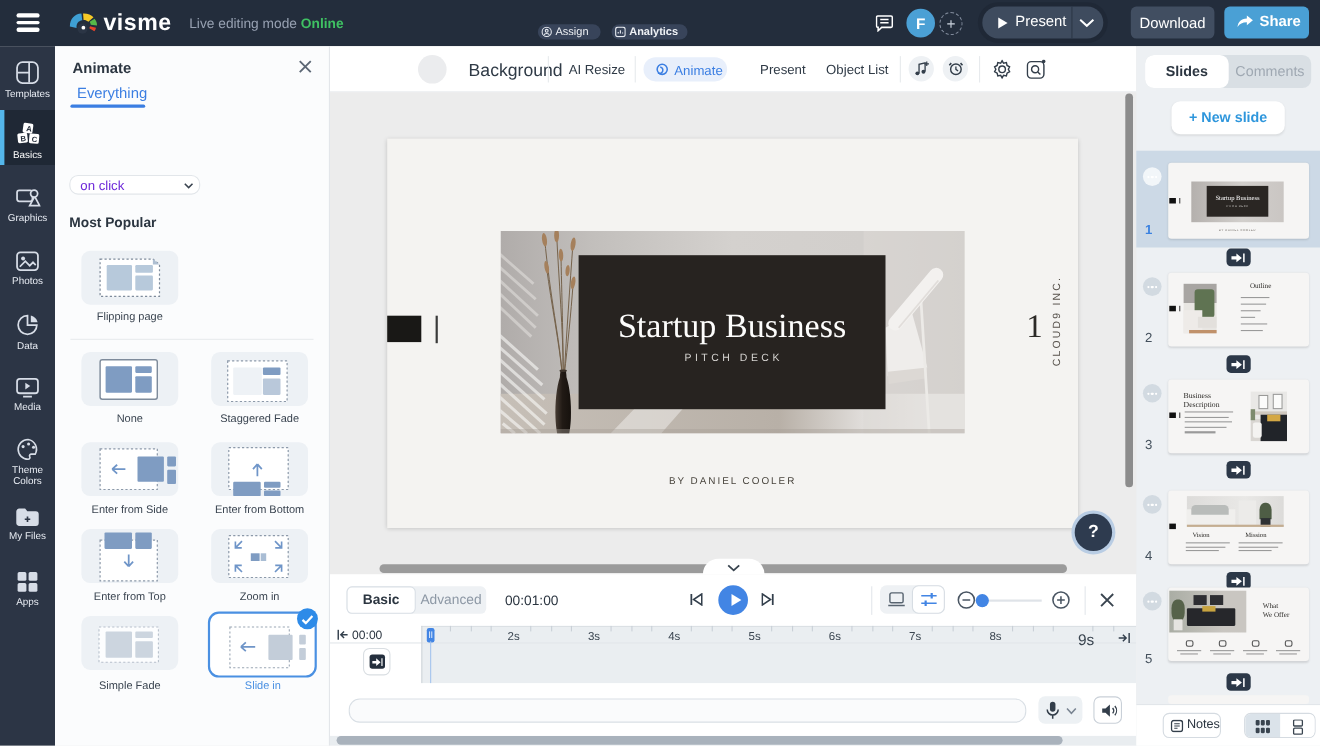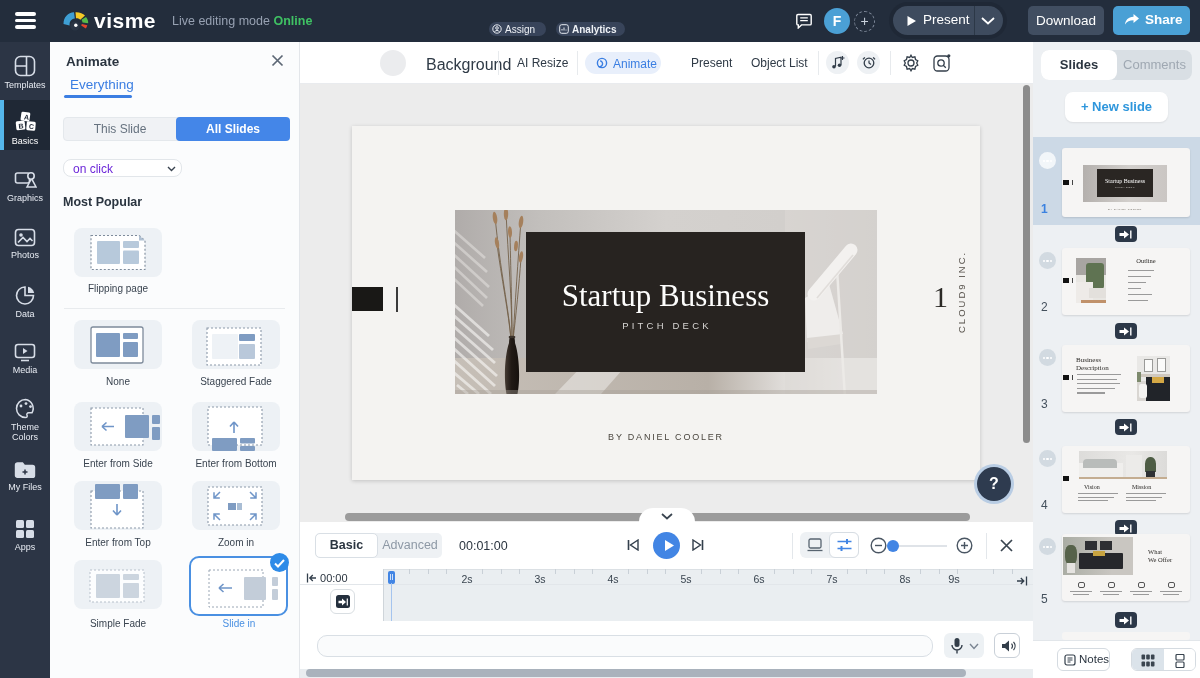--- a/index.html
+++ b/index.html
@@ -173,24 +173,20 @@
     </div>
   </div>
   <div class="abs" id="panel">
     <div class="abs" style="left:16px;top:12px;font-size:13.5px;font-weight:bold;color:#2b3540">Animate</div>
     <svg class="abs" style="left:221px;top:12px" width="13" height="13" viewBox="0 0 13 13">
         <path d="M1.5 1.5 L11.5 11.5 M11.5 1.5 L1.5 11.5" stroke="#5c6775" stroke-width="1.7"></path>
       </svg>
     <div class="abs" style="left:20px;top:35px;font-size:13.5px;color:#3b7ee2">Everything</div>
     <div class="abs" style="left:14px;top:53px;width:68px;height:3px;background:#3b7ee2;border-radius:2px"></div>
 
-    <div class="abs" style="left:13px;top:75px;width:225px;height:24px;border-radius:4px;background:#f0f2f5;border:1px solid #e4e8ec">
-      <div class="abs" style="left:0;top:0;width:112px;height:22px;text-align:center;line-height:22px;font-size:12px;color:#66727f">This Slide</div>
-      <div class="abs" style="left:112px;top:-1px;width:114px;height:24px;background:#4486e8;border-radius:4px;text-align:center;line-height:24px;font-size:12px;color:#fff;font-weight:bold">All Slides</div>
-    </div>
 
     <div class="abs" style="left:13px;top:117px;width:119px;height:18px;background:#fff;border:1px solid #e2e6ea;border-radius:8px">
       <span class="abs" style="left:9px;top:2px;font-size:12px;color:#6d28d9">on click</span>
       <svg class="abs" style="left:103px;top:6px" width="9" height="6" viewBox="0 0 9 6">
           <path d="M1 1 L4.5 4.5 L8 1" fill="none" stroke="#39434f" stroke-width="1.4"></path>
         </svg>
     </div>
     <div class="abs" style="left:13px;top:153px;font-size:12.5px;font-weight:bold;color:#2b3540">Most Popular</div>
 
     <div class="card" style="left:24px;top:186px"><svg width="88" height="49" viewBox="0 0 88 49">
@@ -500,21 +496,21 @@
     <div class="abs" style="left:656.8px;top:47px;width:1px;height:5px;background:#c9d0d7"></div>
     <div class="abs" style="left:693.2px;top:47px;width:1px;height:5px;background:#c9d0d7"></div>
     <div class="abs" style="left:711.5px;top:47px;width:1px;height:5px;background:#c9d0d7"></div>
     <div class="abs" style="left:157px;top:51px;width:20px;text-align:center;font-size:10.5px;color:#3a4550">2s</div>
     <div class="abs" style="left:230px;top:51px;width:20px;text-align:center;font-size:10.5px;color:#3a4550">3s</div>
     <div class="abs" style="left:303px;top:51px;width:20px;text-align:center;font-size:10.5px;color:#3a4550">4s</div>
     <div class="abs" style="left:376px;top:51px;width:20px;text-align:center;font-size:10.5px;color:#3a4550">5s</div>
     <div class="abs" style="left:449px;top:51px;width:20px;text-align:center;font-size:10.5px;color:#3a4550">6s</div>
     <div class="abs" style="left:522px;top:51px;width:20px;text-align:center;font-size:10.5px;color:#3a4550">7s</div>
     <div class="abs" style="left:595px;top:51px;width:20px;text-align:center;font-size:10.5px;color:#3a4550">8s</div>
-    <div class="abs" style="left:644px;top:51px;width:20px;text-align:center;font-size:11px;color:#3a4550">9s</div>
+    <div class="abs" style="left:680px;top:51px;width:20px;font-size:14px;color:#3a4550">9s</div>
     <div class="abs" style="left:6px;top:50px;font-size:11px;color:#2b3540"><svg style="vertical-align:-1px" width="11" height="10" viewBox="0 0 11 10">
           <path d="M1.5 0.5 v9 M10 5 H4 M6.8 2 L3.8 5 L6.8 8" fill="none" stroke="#333f4c" stroke-width="1.3"></path>
         </svg>&nbsp;00:00</div>
     <div class="abs" style="left:716px;top:50px"><svg width="12" height="10" viewBox="0 0 12 10">
           <path d="M10.5 0.5 v9 M1 5 H7 M4.8 2 L7.8 5 L4.8 8" fill="none" stroke="#333f4c" stroke-width="1.3"></path>
         </svg></div>
 
     <div class="abs" style="left:88px;top:49px;width:7px;height:13px;background:#4285e4;border-radius:2px">
       <div class="abs" style="left:2px;top:3px;width:1.2px;height:6px;background:#cfe0f8"></div>
       <div class="abs" style="left:4.2px;top:3px;width:1.2px;height:6px;background:#cfe0f8"></div>

